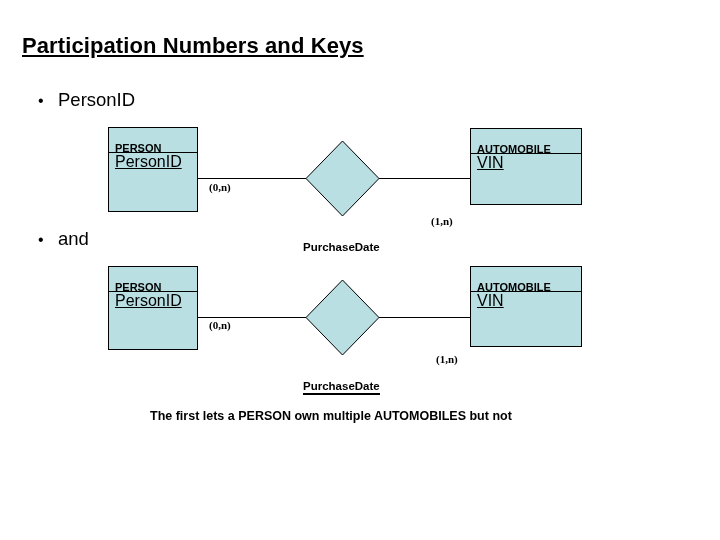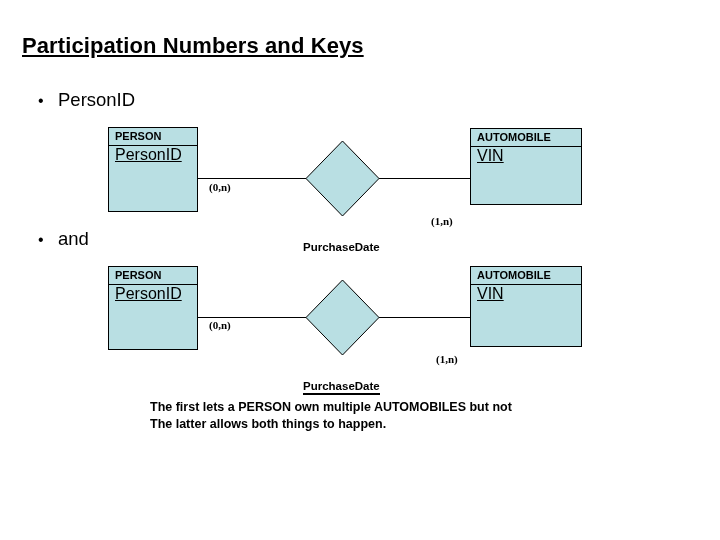--- a/index.html
+++ b/index.html
@@ -65,21 +65,21 @@
     position: absolute;
     box-sizing: border-box;
     background: #b9dfe3;
     border: 1px solid #000000;
     padding: 0;
   }
   .entity .entity-name {
     box-sizing: border-box;
     height: 18px;
     line-height: 17px;
-    padding: 0 6px;
+    padding: 12px 6px;
     font-size: 11px;
     font-weight: bold;
     border-bottom: 1px solid #000000;
     white-space: nowrap;
   }
   .entity .entity-attrs {
     padding: 2px 6px 0 6px;
   }
   .entity .attr {
     font-size: 16px;
@@ -149,21 +149,21 @@
   }
   .card-left  { left: 209px; top: 66px; }
   .card-right { left: 431px; top: 66px; margin-top: 34px; }
   .second .card-left  { left: 209px; top: 65px; }
   .second .card-right { left: 436px; top: 65px; }
 
   
   .explain {
     position: absolute;
     left: 150px;
-    top: 399px;
+    top: 408px;
     font-size: 12.5px;
     font-weight: bold;
     line-height: 17px;
     white-space: nowrap;
   }
   .explain div { white-space: nowrap; }
 </style>
 </head>
 <body>
 
@@ -244,16 +244,15 @@
       <div class="entity-name">AUTOMOBILE</div>
       <div class="entity-attrs">
         <div class="attr key">VIN</div>
       </div>
     </div>
 
   </div>
 
   <div class="explain">
     <div>The first lets a PERSON own multiple AUTOMOBILES but not</div>
-    <div>The latter allows both things to happen.</div>
   </div>
 
 </div>
 
 </body></html>

